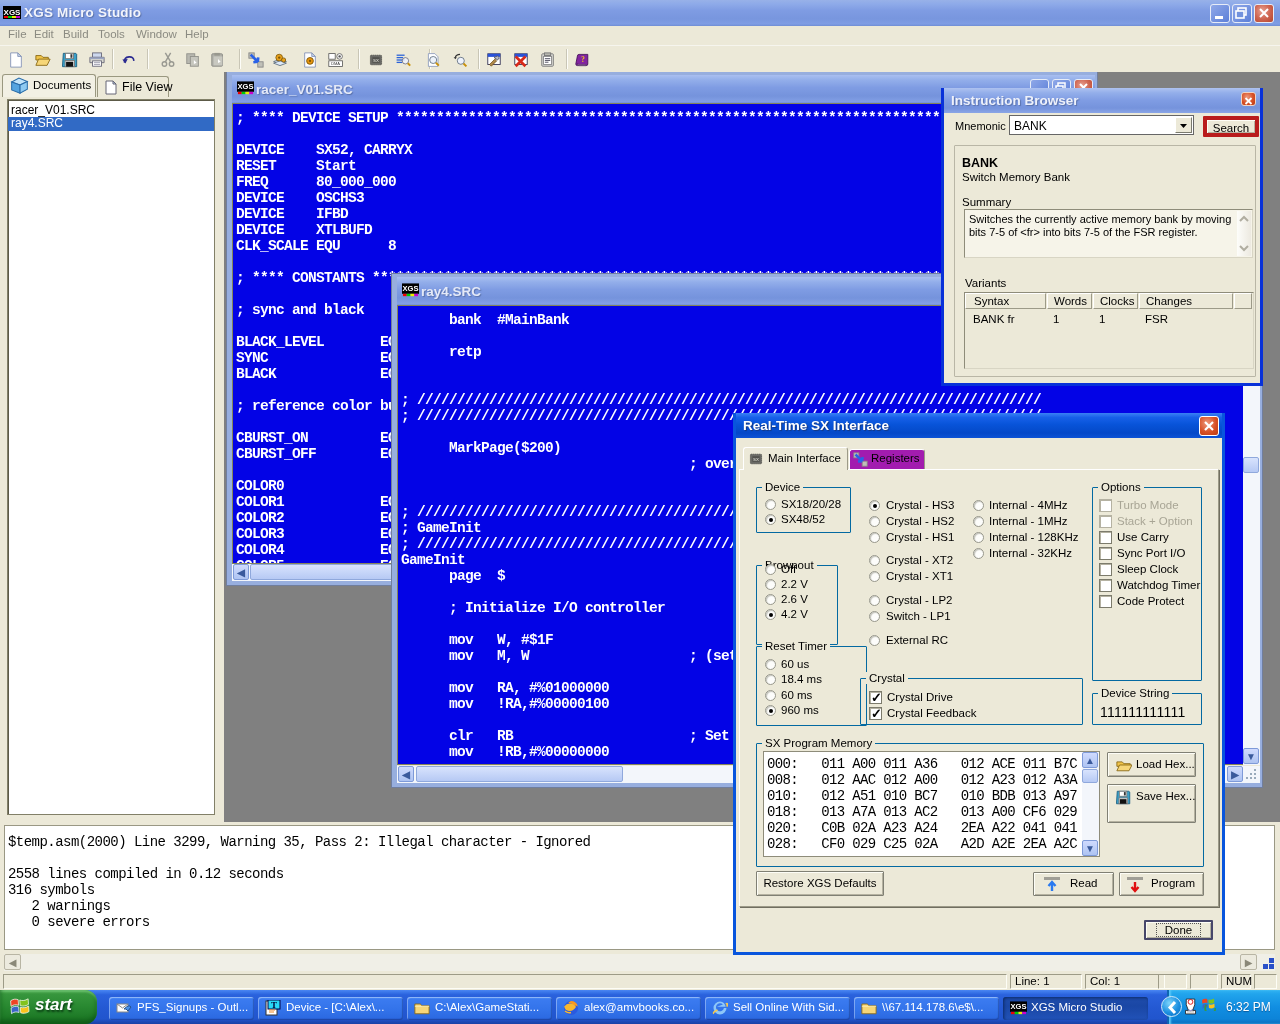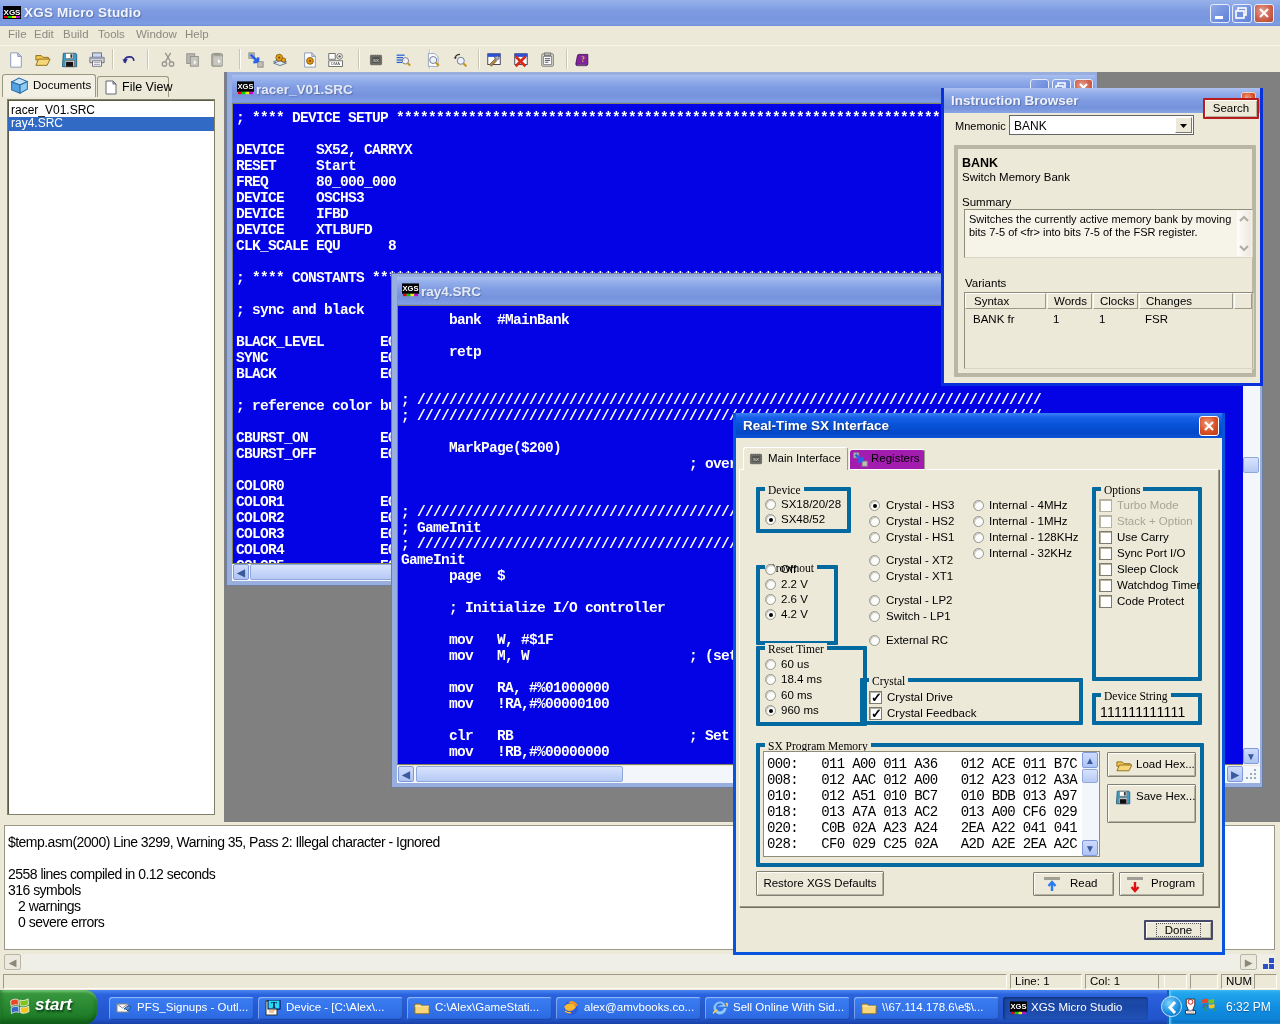--- a/index.html
+++ b/index.html
@@ -37,34 +37,34 @@
 .sbtn { position:absolute; width:16px; height:16px; background:linear-gradient(180deg,#cfdafe,#aec4f2); border:1px solid #7e9ad8; border-radius:2px; color:#3a5a9c; font-size:10px; text-align:center; line-height:15px; font-weight:bold;}
 .sthumb { position:absolute; background:linear-gradient(180deg,#d8e3fd,#b6c9f4); border:1px solid #8fa8dc; border-radius:2px; }
 
 .dlg { position:absolute; background:#ECE9D8; border:3px solid #0831d9; border-top:none; }
 .dlgtitle { height:25px; position:relative; }
 .dt-inactive { background:linear-gradient(180deg,#aec2f0 0%,#93aeea 20%,#7f9ce3 50%,#7593dc 80%,#8AA5E6 100%); }
 .dt-active { background:linear-gradient(180deg,#3a81f4 0%,#1760e9 18%,#0854d9 45%,#0448c8 80%,#0d53d6 100%); }
 .dlgtitle .dtext { position:absolute; left:7px; top:5px; font-size:13.5px; font-weight:bold; color:#fff; text-shadow:1px 1px 1px #16377e; }
 .xbtn { position:absolute; width:19px; height:19px; top:3px; border-radius:3px; border:1px solid #f0d3c3;
   background:radial-gradient(circle at 40% 35%, #ee9a7e 0%, #d75026 55%, #bc3a12 100%); color:#fff; font-weight:bold; text-align:center; }
-.groupbox { position:absolute; border:4px solid #0369a1; border-radius:1px;font-family:Liberation Serif, serif; }
+.groupbox { position:absolute; border:1px solid #0369a1; border-radius:1px; }
 .grouplabel { position:absolute; top:-7px; left:5px; background:#ECE9D8; font-size:11.5px; padding:0 3px; color:#000; white-space:nowrap; }
 .radio { position:absolute; width:11px; height:11px; border-radius:50%; background:#fdfdfb; border:1px solid #97978b; box-shadow:inset 1px 1px 1px #c4c4bc; }
 .radio.sel::after { content:""; position:absolute; left:3px; top:3px; width:4px; height:4px; border-radius:50%; background:#000; }
 .check { position:absolute; width:13px; height:13px; background:#fff; border:1px solid #7c7b6c; box-shadow:inset 1px 1px 0 #b5b2a2; }
 .check.on::after { content:"✓"; position:absolute; left:1px; top:-2px; font-size:13px; font-weight:bold; color:#000; }
 .lbl { position:absolute; font-size:11.5px; color:#000; white-space:nowrap; }
 .lbl.gray { color:#a8a595; }
 .btn { position:absolute; background:#ECE9D8; border:1px solid #808074; border-radius:1px;
   box-shadow:inset 1px 1px 0 #fdfdf6, inset -1px -1px 0 #b5b2a1; font-size:11.5px; text-align:center; color:#000; white-space:nowrap; }
 
 #output { position:absolute; left:0; top:822px; width:1280px; height:150px; background:#ECE9D8; }
 #outbox { position:absolute; left:4px; top:3px; width:1271px; height:128px; background:#fff; border:1px solid #9a9884; }
-#outbox pre { font-family:Liberation Sans, sans-serif; font-size:14px; letter-spacing:-0.53px; line-height:16px; color:#000; margin:8px 0 2px 3px; }
+#outbox pre { font-family:Liberation Mono, monospace; font-size:14px; letter-spacing:-0.53px; line-height:16px; color:#000; margin:8px 0 2px 3px; }
 #statusbar { position:absolute; left:0; top:972px; width:1280px; height:18px; background:#ECE9D8; font-size:11.5px; }
 .scell { position:absolute; top:2px; height:15px; border:1px solid; border-color:#9d9b87 #fdfdf6 #fdfdf6 #9d9b87; padding:0 4px; }
 #taskbar { position:absolute; left:0; top:990px; width:1280px; height:34px;
   background:linear-gradient(180deg,#4b86f2 0%,#3b77ea 6%,#2a62dd 14%,#2459d3 52%,#2155cd 85%,#1941a5 100%); }
 .taskbtn { position:absolute; top:7px; height:23px; border-radius:3px; color:#fff; font-size:11.5px; white-space:nowrap; overflow:hidden;
   background:linear-gradient(180deg,#5694f6 0%,#3b7bf0 10%,#3373ea 55%,#2c6ae2 90%,#2559cf 100%);
   box-shadow:inset 1px 1px 0 rgba(255,255,255,.35), inset -1px -1px 1px rgba(0,0,30,.25); }
 </style>
 </head>
 <body>
@@ -388,21 +388,21 @@
           <path d="M3.5 3 L9.5 9 M9.5 3 L3.5 9" stroke="#fff" stroke-width="1.8"></path>
         </svg></div>
   </div>
   <div class="lbl" style="left:11px;top:32px;font-size:11px">Mnemonic</div>
   <div class="abs" style="left:65px;top:27px;width:185px;height:20px;background:#fff;border:1px solid #666;">
     <span style="position:absolute;left:4px;top:3px;font-size:12px">BANK</span>
     <div class="abs" style="right:1px;top:1px;width:17px;height:16px;background:#ECE9D8;border:1px solid #fff;border-right-color:#7a7a6e;border-bottom-color:#7a7a6e;"><svg width="15" height="15">
           <path d="M4 6 l3.5 4 l3.5 -4 z" fill="#000"></path>
         </svg></div>
   </div>
-  <div class="btn" style="left:259px;top:10px;width:56px;height:21px;border:2px solid #b91c1c;box-shadow:inset 1px 1px 0 #fdfdf6, inset -1px -1px 0 #b5b2a1;line-height:17px">Search</div>
+  <div class="btn" style="left:259px;top:28px;width:56px;height:21px;border:4px solid #b91c1c;box-shadow:inset 1px 1px 0 #fdfdf6, inset -1px -1px 0 #b5b2a1;line-height:17px">Search</div>
   <div class="groupbox" style="left:10px;top:57px;width:302px;height:232px;border-color:#b9b6a6"></div>
   <div class="lbl" style="left:18px;top:68px;font-weight:bold;font-size:12.5px">BANK</div>
   <div class="lbl" style="left:18px;top:83px">Switch Memory Bank</div>
   <div class="lbl" style="left:18px;top:108px">Summary</div>
   <div class="abs" style="left:20px;top:121px;width:289px;height:49px;background:#f6f4e9;border:1px solid #8e8c7a;border-right-color:#d8d5c4;border-bottom-color:#d8d5c4">
     <div style="position:absolute;left:4px;top:3px;font-size:11px;line-height:13px;width:276px">Switches the currently active memory bank by moving bits 7-5 of &lt;fr&gt; into bits 7-5 of the FSR register.</div>
     <div style="position:absolute;right:1px;top:1px;width:14px;height:45px;background:linear-gradient(90deg,#fdfdfa,#ece9e0)">
       <svg width="14" height="14" style="position:absolute;top:1px">
           <path d="M3 9 l4 -4 l4 4" fill="none" stroke="#b0ada0" stroke-width="2"></path>
         </svg>

